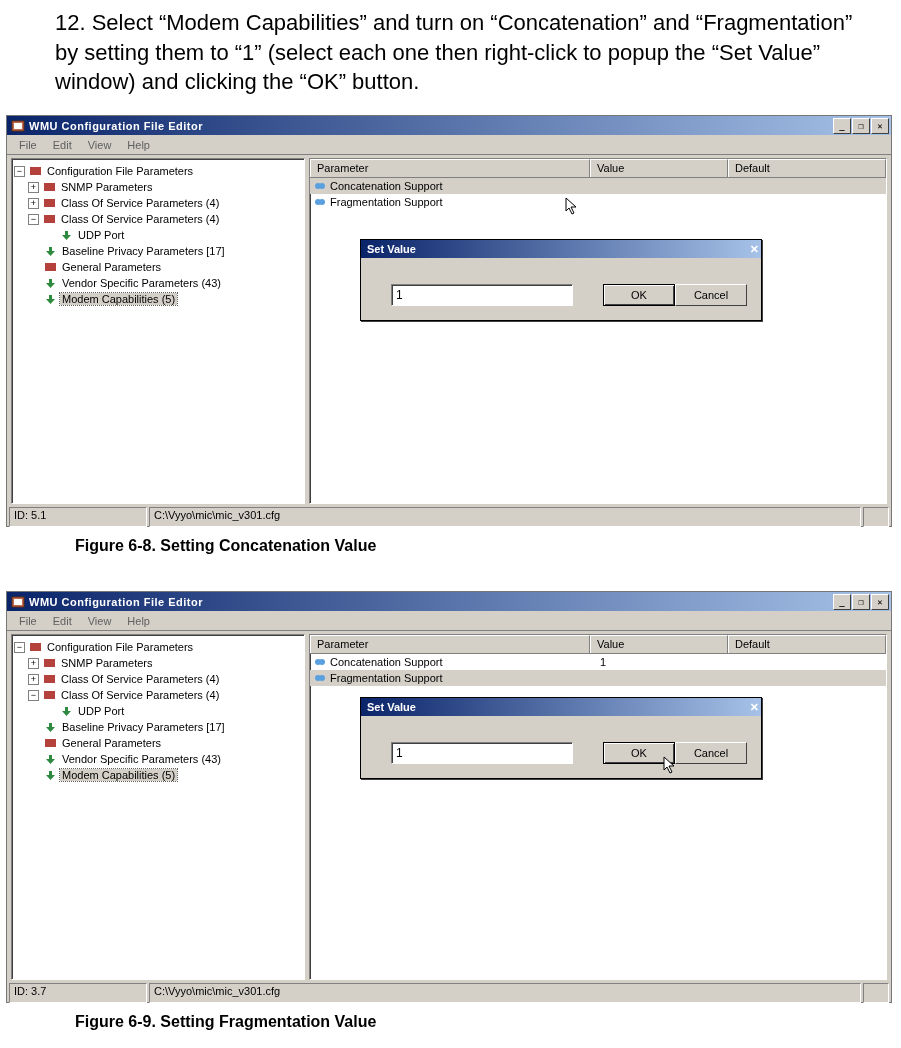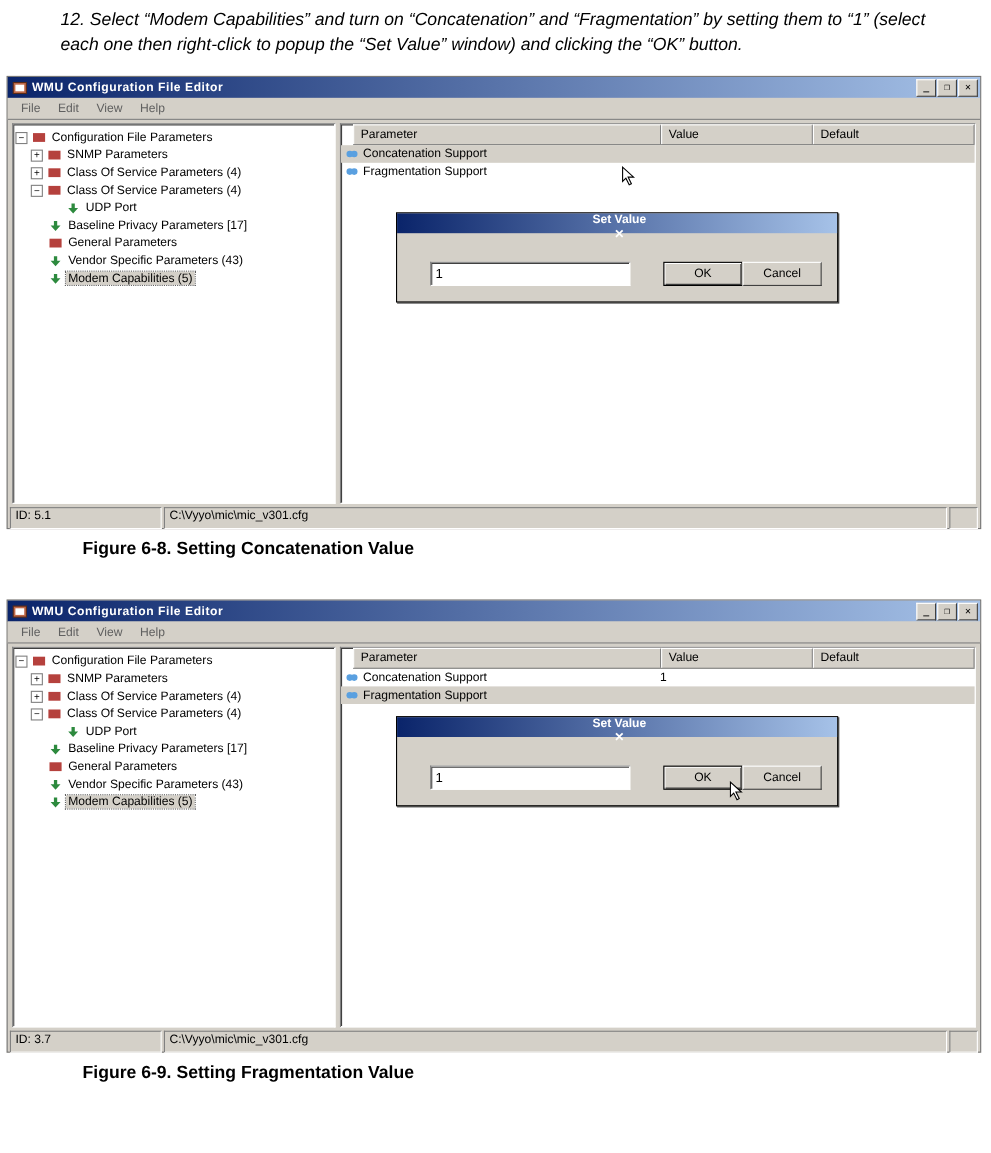--- a/index.html
+++ b/index.html
@@ -1,17 +1,17 @@
 <!DOCTYPE html>
 <html><head>
 <meta charset="utf-8">
 <style>
   html,body{margin:0;padding:0;background:#fff;font-family:Arial,Helvetica,sans-serif;color:#000;}
   body{width:901px;}
-  .instruction{font-size:16px;margin:8px 40px 18px 55px;line-height:1.35;font-style:italic;}
+  .instruction{font-size:22px;margin:8px 40px 18px 55px;line-height:1.35;}
   .caption{font-size:16px;font-weight:bold;margin:10px 0 36px 75px;}
 
   .win{width:884px;height:410px;margin:0 0 0 6px;border:1px solid #777;background:#d4d0c8;position:relative;font-family:Tahoma,Verdana,sans-serif;font-size:11px;}
   .title-bar{height:19px;background:linear-gradient(to right,#0a246a 0%,#a6c2e8 100%);color:#fff;font-weight:bold;display:flex;align-items:center;padding:0 2px 0 4px;}
   .title-bar .ticon{width:14px;height:14px;margin-right:4px;}
   .title-bar .ttext{flex:1;font-size:11px;letter-spacing:.5px;}
   .title-bar .tbuttons{display:flex;gap:1px;}
   .title-bar .tbutton{width:16px;height:14px;background:#d4d0c8;border:1px solid #fff;border-right-color:#404040;border-bottom-color:#404040;display:flex;align-items:center;justify-content:center;color:#000;font-size:9px;font-family:Marlett,monospace;font-weight:bold;}
   .menu-bar{height:19px;background:#d4d0c8;border-bottom:1px solid #808080;display:flex;align-items:center;padding-left:4px;gap:0;}
   .menu-bar span{padding:1px 8px;color:#606060;}
@@ -23,36 +23,36 @@
 
   .tree{padding:4px 2px;white-space:nowrap;}
   .trow{display:flex;align-items:center;height:16px;gap:3px;}
   .pm{width:9px;height:9px;border:1px solid #808080;background:#fff;display:inline-flex;align-items:center;justify-content:center;font-size:9px;line-height:1;color:#000;margin-right:1px;}
   .nodeicon{width:13px;height:12px;display:inline-block;}
   .trow .label{font-size:11px;padding:0 2px;}
   .trow .label.sel{background:#d4d0c8;outline:1px dotted #606060;}
   svg.ni-folder rect{fill:#b5413d;}
   svg.ni-leaf path{fill:#2d8a3e;}
 
-  .param-header{height:18px;background:#d4d0c8;border-bottom:1px solid #808080;display:flex;margin-left:11px;}
+  .param-header{height:18px;background:#d4d0c8;border-bottom:1px solid #808080;display:flex;}
   .param-header .col{border-right:1px solid #808080;border-top:1px solid #fff;border-left:1px solid #fff;padding:2px 6px;box-sizing:border-box;}
   .param-header .c1{flex:0 0 280px;}
   .param-header .c2{flex:0 0 138px;}
   .param-header .c3{flex:1;}
   .param-row{display:flex;align-items:center;height:16px;}
   .param-row.sel{background:#d4d0c8;}
   .param-row .c1{flex:0 0 280px;display:flex;align-items:flex-end;gap:4px;padding-left:4px;}
   .param-row .c2{flex:0 0 138px;padding-left:6px;}
   .param-row .c3{flex:1;padding-left:6px;}
   .picon{width:12px;height:12px;}
 
   .cursor{position:absolute;width:16px;height:20px;pointer-events:none;}
 
   .dialog{position:absolute;width:400px;background:#d4d0c8;border:1px solid #000;box-shadow:1px 1px 0 #404040;}
-  .dialog .dtit{height:18px;background:linear-gradient(to right,#0a246a 0%,#a6c2e8 100%);color:#fff;font-weight:bold;display:flex;align-items:center;padding:0 2px 0 6px;font-size:11px;flex-direction:column;}
+  .dialog .dtit{height:18px;background:linear-gradient(to right,#0a246a 0%,#a6c2e8 100%);color:#fff;font-weight:bold;display:flex;align-items:center;padding:0 2px 0 6px;font-size:11px;}
   .dialog .dtit .dtxt{flex:1;}
   .dialog .dbody{padding:26px 14px 14px 30px;display:flex;gap:30px;align-items:flex-start;}
   .dialog input[type=text]{width:200px;height:18px;border:1px solid #808080;border-right-color:#fff;border-bottom-color:#fff;box-shadow:inset 1px 1px 0 #404040;padding:1px 4px;font-size:12px;background:#fff;}
   .dialog .dbtns{display:flex;flex-direction:row;}
   .dialog button{width:72px;height:22px;background:#d4d0c8;border:1px solid #fff;border-right-color:#404040;border-bottom-color:#404040;font-size:11px;}
   .dialog button.def{border:1px solid #000;box-shadow:inset 1px 1px 0 #fff,inset -1px -1px 0 #404040;}
 
   .status-bar{position:absolute;left:0;right:0;bottom:0;height:20px;display:flex;gap:2px;padding:1px 2px;box-sizing:border-box;}
   .status-bar .sseg{border:1px solid #808080;border-right-color:#fff;border-bottom-color:#fff;padding:1px 4px;background:#d4d0c8;height:16px;overflow:hidden;white-space:nowrap;}
   .status-bar .sseg.s1{width:288px;}

